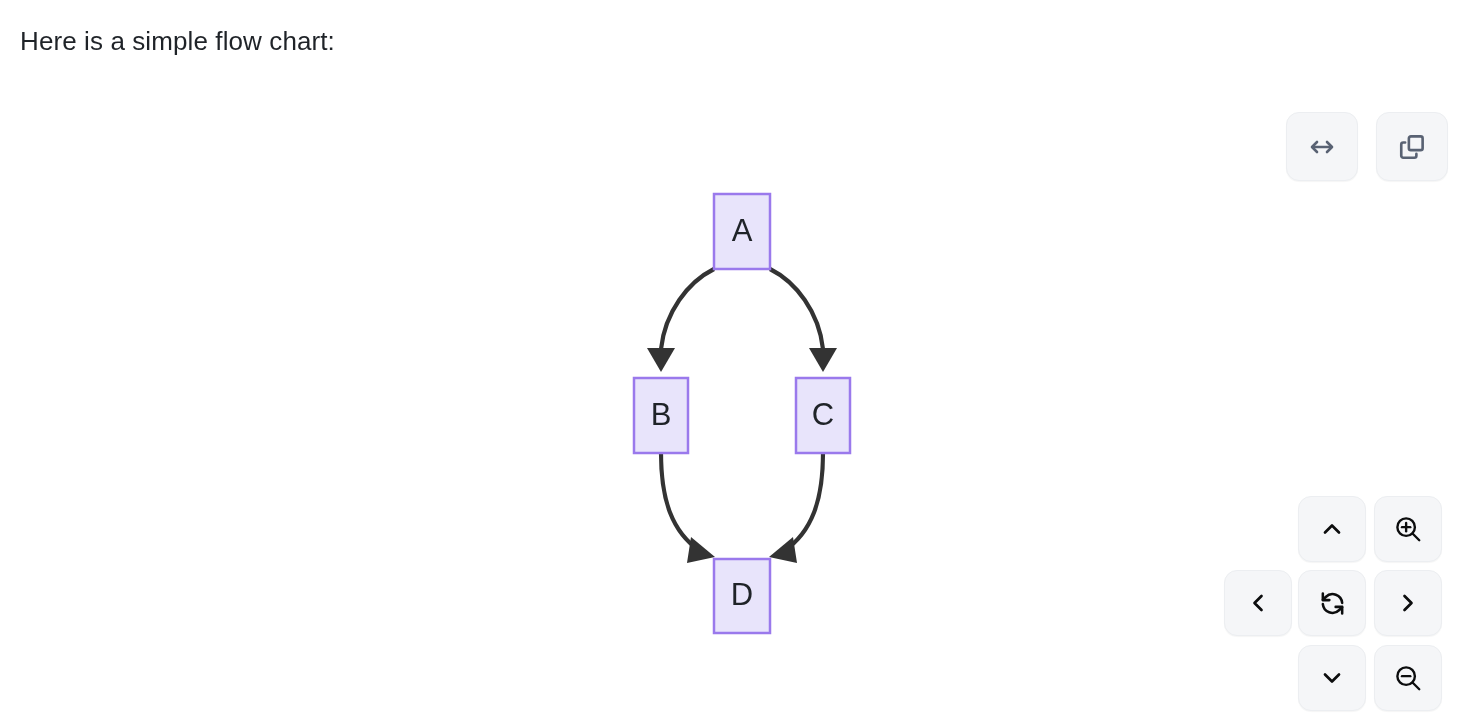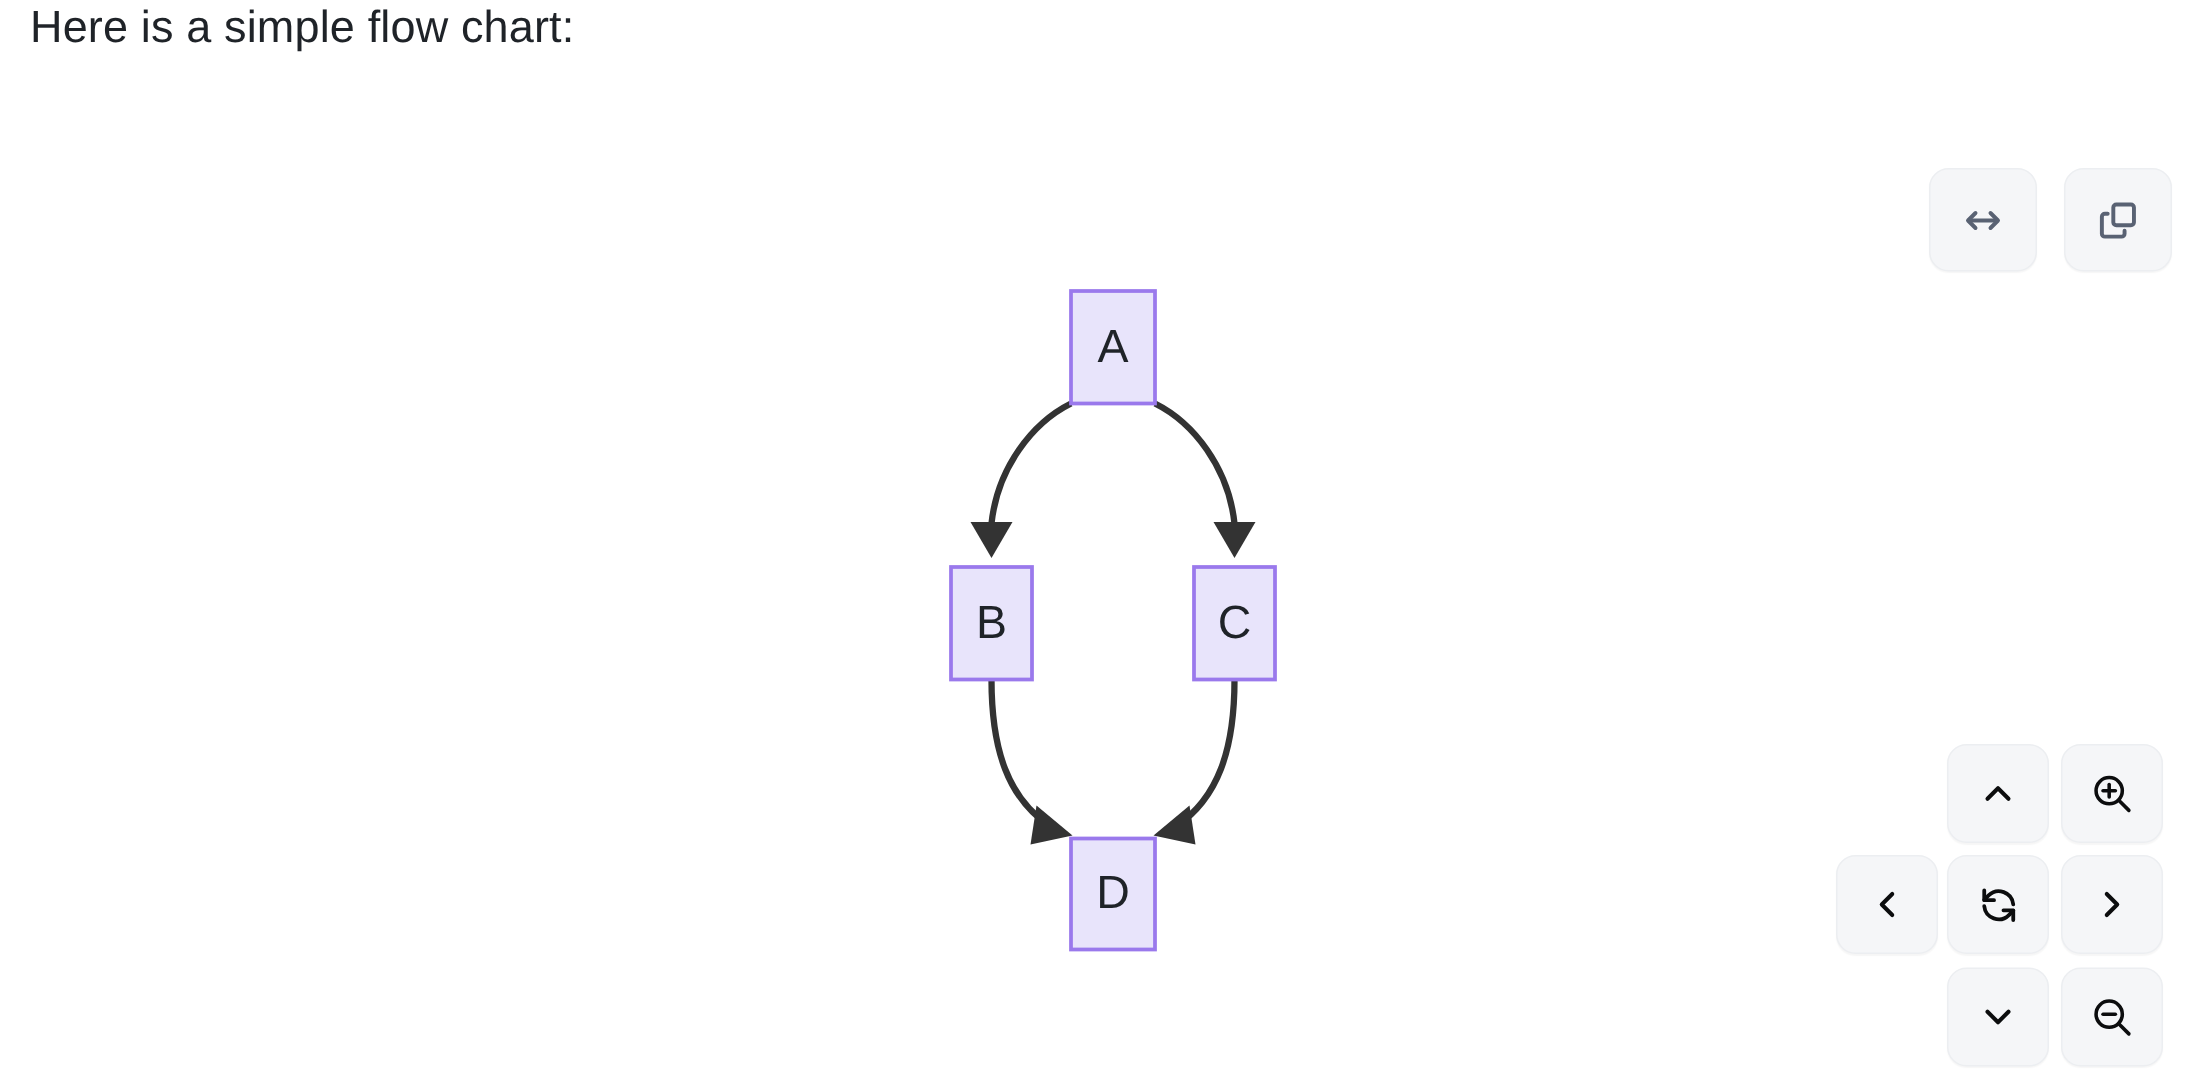--- a/index.html
+++ b/index.html
@@ -13,22 +13,22 @@
     position: relative;
     overflow: hidden;
     font-family: "Liberation Sans", sans-serif;
     -webkit-font-smoothing: antialiased;
   }
 
   
   #page-heading {
     position: absolute;
     left: 20px;
-    top: 2px;
-    font-size: 30px;
+    top: 24px;
+    font-size: 26px;
     line-height: 34px;
     color: #1f2328;
     font-weight: 400;
     letter-spacing: 0.1px;
     white-space: nowrap;
   }
 
   
   #diagram-canvas {
     position: absolute;

